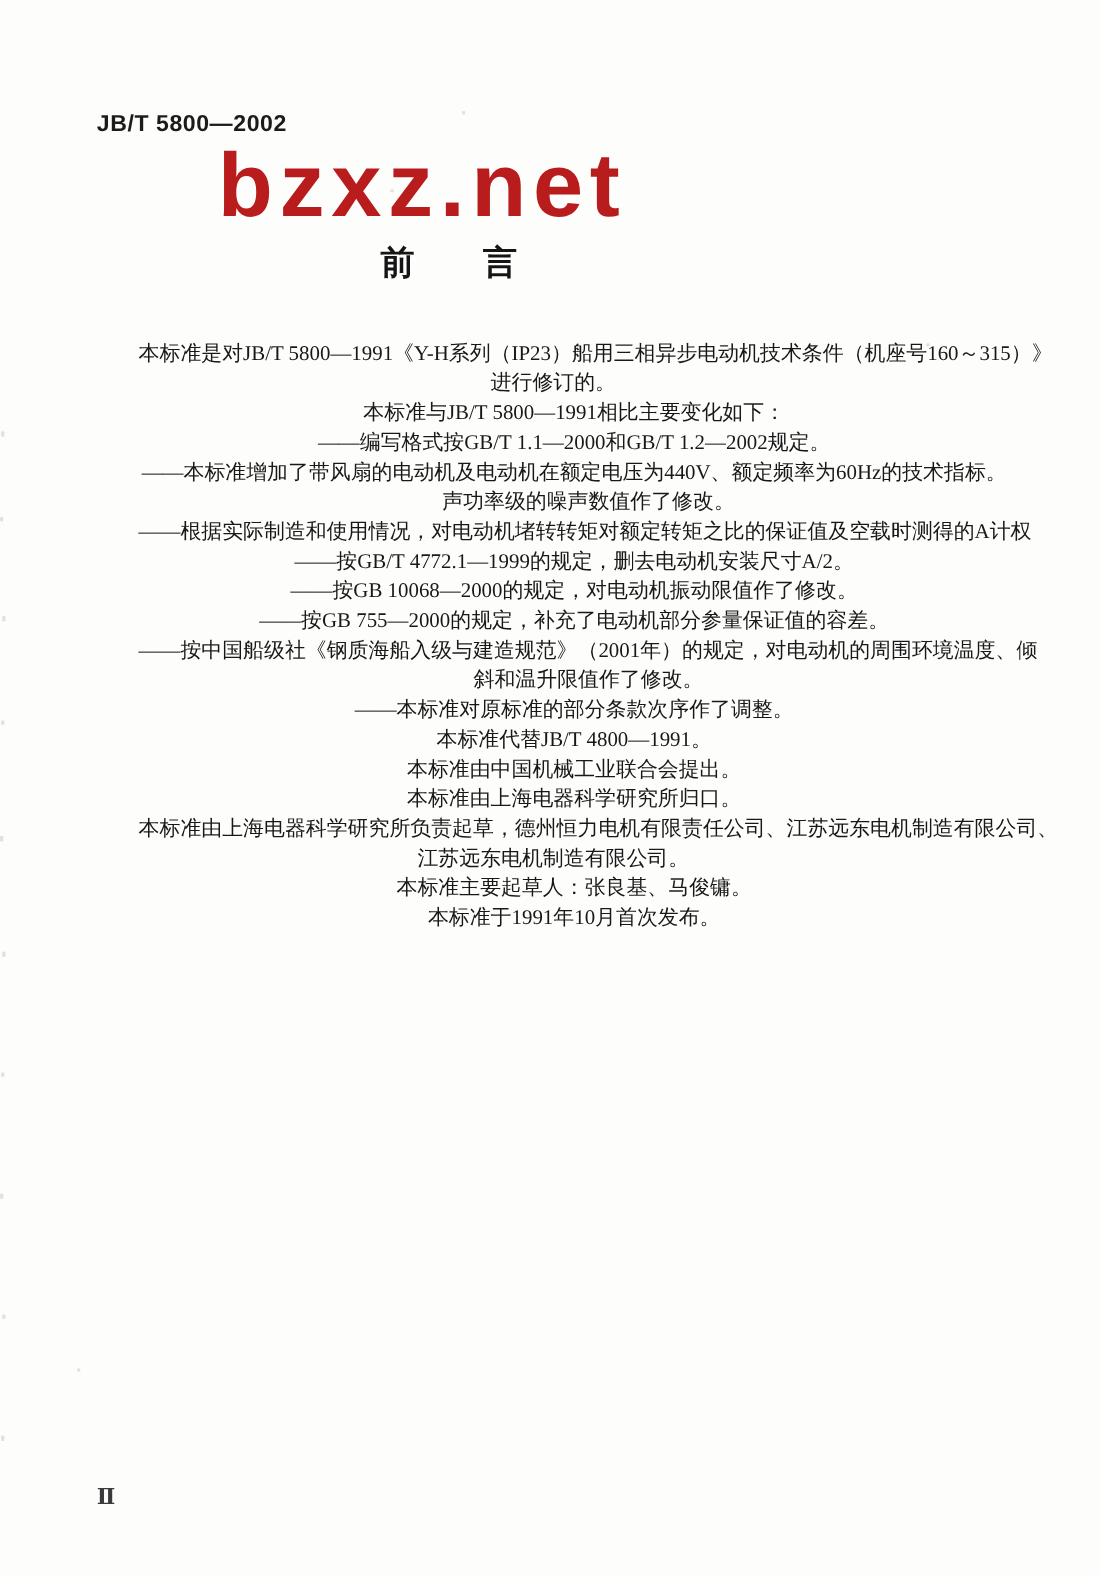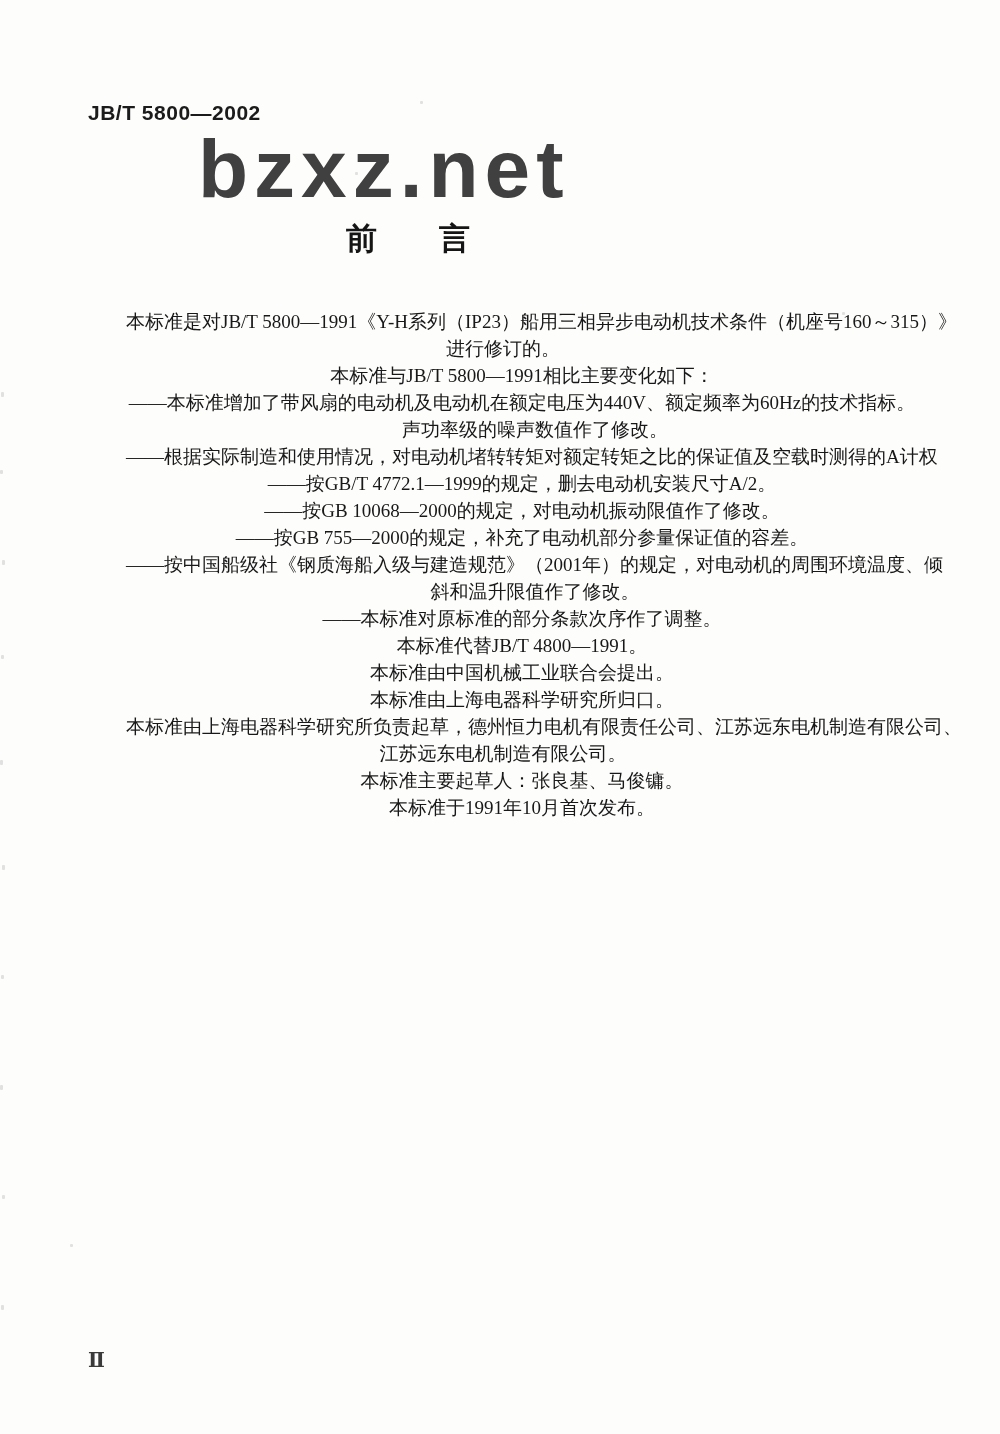--- a/index.html
+++ b/index.html
@@ -14,21 +14,21 @@
   .std-code{
     position:absolute;left:88px;top:101px;
     font-family:"Liberation Sans","DejaVu Sans",sans-serif;
     font-weight:bold;font-size:21px;letter-spacing:0.5px;
     color:#1b1b1b;
   }
   .watermark{
     position:absolute;left:198px;top:122px;
     font-family:"Liberation Sans","DejaVu Sans",sans-serif;
     font-weight:bold;font-size:82px;letter-spacing:6px;
-    color:#404040;
+    color:#b91c1c;
     user-select:none;
   }
   .doc-title{
     position:absolute;left:0;top:218px;width:816px;
     text-align:center;
     font-family:"Liberation Sans","DejaVu Sans",sans-serif;
     font-weight:bold;font-size:31px;
     color:#151515;
   }
   .doc-title .gap{display:inline-block;width:62px;}
@@ -60,20 +60,21 @@
   <div class="std-code">JB/T 5800—2002</div>
 
   <div class="watermark">bzxz.net</div>
 
   <div class="doc-title"><span>前</span><span class="gap"></span><span>言</span></div>
 
   <div class="body-text">
     <div class="line first">本标准是对JB/T 5800—1991《Y-H系列（IP23）船用三相异步电动机技术条件（机座号160～315）》</div>
     <div class="line none">进行修订的。</div>
     <div class="line first">本标准与JB/T 5800—1991相比主要变化如下：</div>
+    <div class="line first">——编写格式按GB/T 1.1—2000和GB/T 1.2—2002规定。</div>
     <div class="line first">——本标准增加了带风扇的电动机及电动机在额定电压为440V、额定频率为60Hz的技术指标。</div>
     <div class="line hang">声功率级的噪声数值作了修改。</div>
     <div class="line first">——根据实际制造和使用情况，对电动机堵转转矩对额定转矩之比的保证值及空载时测得的A计权</div>
     <div class="line first">——按GB/T 4772.1—1999的规定，删去电动机安装尺寸A/2。</div>
     <div class="line first">——按GB 10068—2000的规定，对电动机振动限值作了修改。</div>
     <div class="line first">——按GB 755—2000的规定，补充了电动机部分参量保证值的容差。</div>
     <div class="line first">——按中国船级社《钢质海船入级与建造规范》（2001年）的规定，对电动机的周围环境温度、倾</div>
     <div class="line hang">斜和温升限值作了修改。</div>
     <div class="line first">——本标准对原标准的部分条款次序作了调整。</div>
     <div class="line first">本标准代替JB/T 4800—1991。</div>

